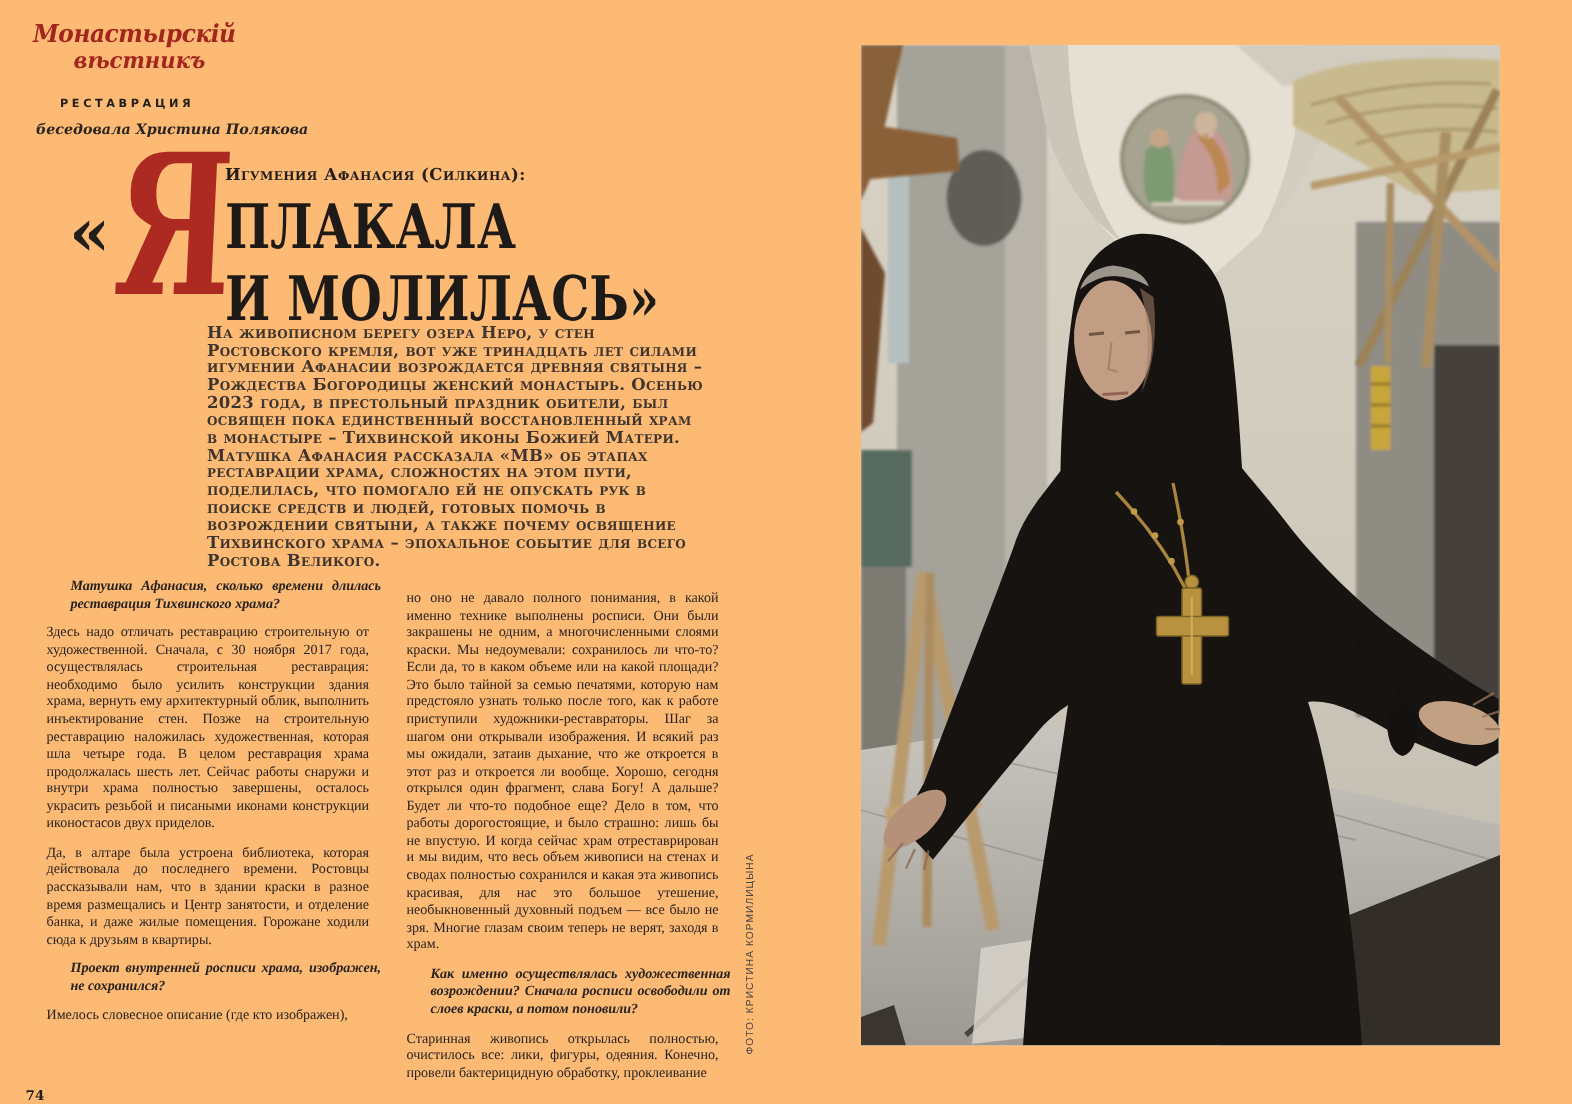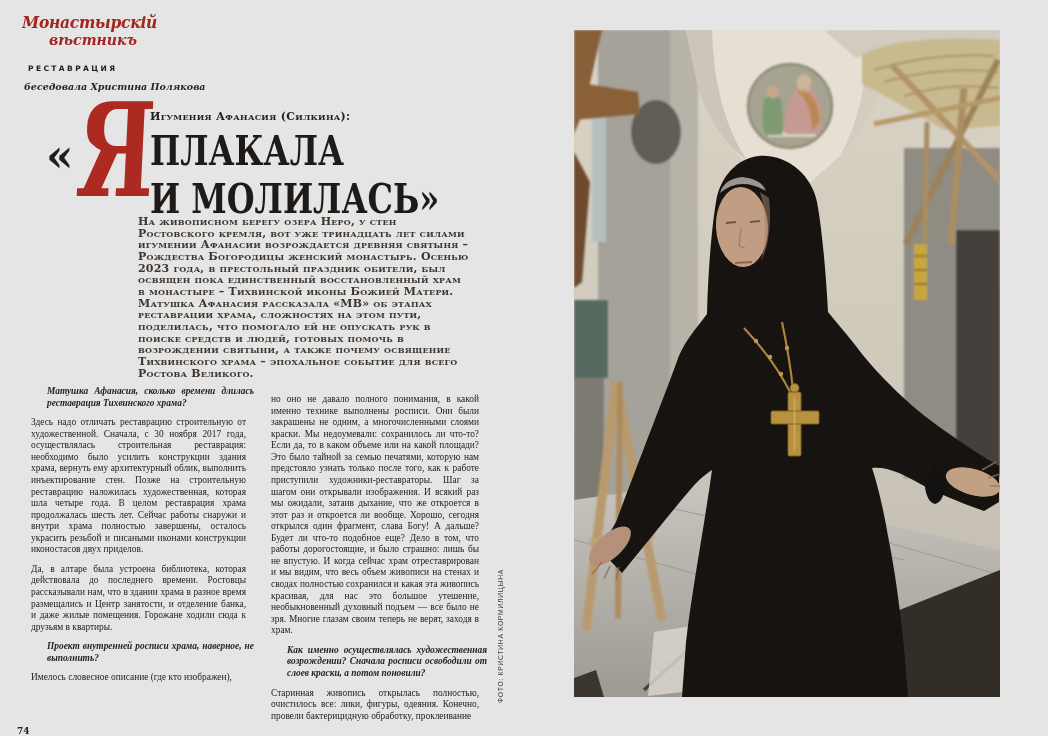--- a/index.html
+++ b/index.html
@@ -1,24 +1,24 @@
 <!DOCTYPE html>
 <html><head>
 <meta charset="utf-8">
 <style>
   html,body{margin:0;padding:0;background:#ffffff;}
-  .spread{position:relative;width:1048px;height:736px;background:#e5e5e5;overflow:hidden;
+  .spread{position:relative;width:1048px;height:736px;background:#fdba74;overflow:hidden;
           font-family:"Liberation Serif",serif;color:#2b2521;}
   .layer{position:absolute;inset:0;}
 
   
   .logo{position:absolute;left:22px;top:13px;color:#a2261d;line-height:1;}
   .logo-l1{font:700 italic 16.5px "DejaVu Serif",serif;letter-spacing:-.3px;transform:scaleX(.94);transform-origin:left;}
   .logo-l2{font:700 italic 15px "DejaVu Serif",serif;margin-left:27px;margin-top:-1px;transform:scaleX(.94);transform-origin:left;}
-  .section{position:absolute;left:28px;top:64px;font:700 7.5px "DejaVu Sans",sans-serif;letter-spacing:2.4px;color:#242019;}
+  .section{position:absolute;left:40px;top:64px;font:700 7.5px "DejaVu Sans",sans-serif;letter-spacing:2.4px;color:#242019;}
   .byline{position:absolute;left:24px;top:81px;font:italic 700 9.5px "DejaVu Serif",serif;color:#2a2420;}
 
   
   .kicker{position:absolute;left:150px;top:110px;font:700 11px "DejaVu Serif",serif;font-variant:small-caps;letter-spacing:.3px;color:#221e1a;text-align:center;}
   .oq{position:absolute;left:46px;top:134px;font:700 44px "DejaVu Serif",serif;color:#221e1b;line-height:1;}
   .dropY{position:absolute;left:80px;top:86px;font:700 130px "DejaVu Serif",serif;color:#ac2a21;line-height:1;
          transform:scaleX(.68) skewX(-4deg);transform-origin:left top;}
   .hl{position:absolute;left:150px;top:127px;line-height:37px;font:700 41px "DejaVu Serif",serif;color:#1e1a17;
       transform:scaleX(.78);transform-origin:left top;white-space:nowrap;}
 
@@ -61,22 +61,22 @@
     <div class="hl">
       <div>ПЛАКАЛА</div>
       <div>И МОЛИЛАСЬ»</div>
     </div>
 
     <div class="lead">На живописном берегу озера Неро, у стен Ростовского кремля, вот уже тринадцать лет силами игумении Афанасии возрождается древняя святыня – Рождества Богородицы женский монастырь. Осенью 2023 года, в престольный праздник обители, был освящен пока единственный восстановленный храм в монастыре – Тихвинской иконы Божией Матери. Матушка Афанасия рассказала «МВ» об этапах реставрации храма, сложностях на этом пути, поделилась, что помогало ей не опускать рук в поиске средств и людей, готовых помочь в возрождении святыни, а также почему освящение Тихвинского храма – эпохальное событие для всего Ростова Великого.</div>
 
     <div class="col col1">
         <p class="q">Матушка Афанасия, сколько времени длилась реставрация Тихвинского храма?</p>
         <p class="a">Здесь надо отличать реставрацию строительную от художественной. Сначала, с 30 ноября 2017 года, осуществлялась строительная реставрация: необходимо было усилить конструкции здания храма, вернуть ему архитектурный облик, выполнить инъектирование стен. Позже на строительную реставрацию наложилась художественная, которая шла четыре года. В целом реставрация храма продолжалась шесть лет. Сейчас работы снаружи и внутри храма полностью завершены, осталось украсить резьбой и писаными иконами конструкции иконостасов двух приделов.</p>
-        <p class="a">Да, в алтаре была устроена библиотека, которая действовала до последнего времени. Ростовцы рассказывали нам, что в здании храма в разное время размещались и Центр занятости, и отделение банка, и даже жилые помещения. Горожане ходили сюда к друзьям в квартиры.</p>
-        <p class="q">Проект внутренней росписи храма, наверное, не выполнить?</p>
+        <p class="a">Да, в алтаре была устроена библиотека, которая действовала до последнего времени. Ростовцы рассказывали нам, что в здании краски в разное время размещались и Центр занятости, и отделение банка, и даже жилые помещения. Горожане ходили сюда к друзьям в квартиры.</p>
+        <p class="q">Проект внутренней росписи храма, изображен, не сохранился?</p>
         <p class="a">Имелось словесное описание (где кто изображен),</p>
       </div>
     <div class="col col2">
         <p class="a">но оно не давало полного понимания, в какой именно технике выполнены росписи. Они были закрашены не одним, а многочисленными слоями краски. Мы недоумевали: сохранилось ли что-то? Если да, то в каком объеме или на какой площади? Это было тайной за семью печатями, которую нам предстояло узнать только после того, как к работе приступили художники-реставраторы. Шаг за шагом они открывали изображения. И всякий раз мы ожидали, затаив дыхание, что же откроется в этот раз и откроется ли вообще. Хорошо, сегодня открылся один фрагмент, слава Богу! А дальше? Будет ли что-то подобное еще? Дело в том, что работы дорогостоящие, и было страшно: лишь бы не впустую. И когда сейчас храм отреставрирован и мы видим, что весь объем живописи на стенах и сводах полностью сохранился и какая эта живопись красивая, для нас это большое утешение, необыкновенный духовный подъем — все было не зря. Многие глазам своим теперь не верят, заходя в храм.</p>
         <p class="q">Как именно осуществлялась художественная возрождении? Сначала росписи освободили от слоев краски, а потом поновили?</p>
         <p class="a">Старинная живопись открылась полностью, очистилось все: лики, фигуры, одеяния. Конечно, провели бактерицидную обработку, проклеивание</p>
       </div>
 
     <div class="pagenum">74</div>
   </div>

